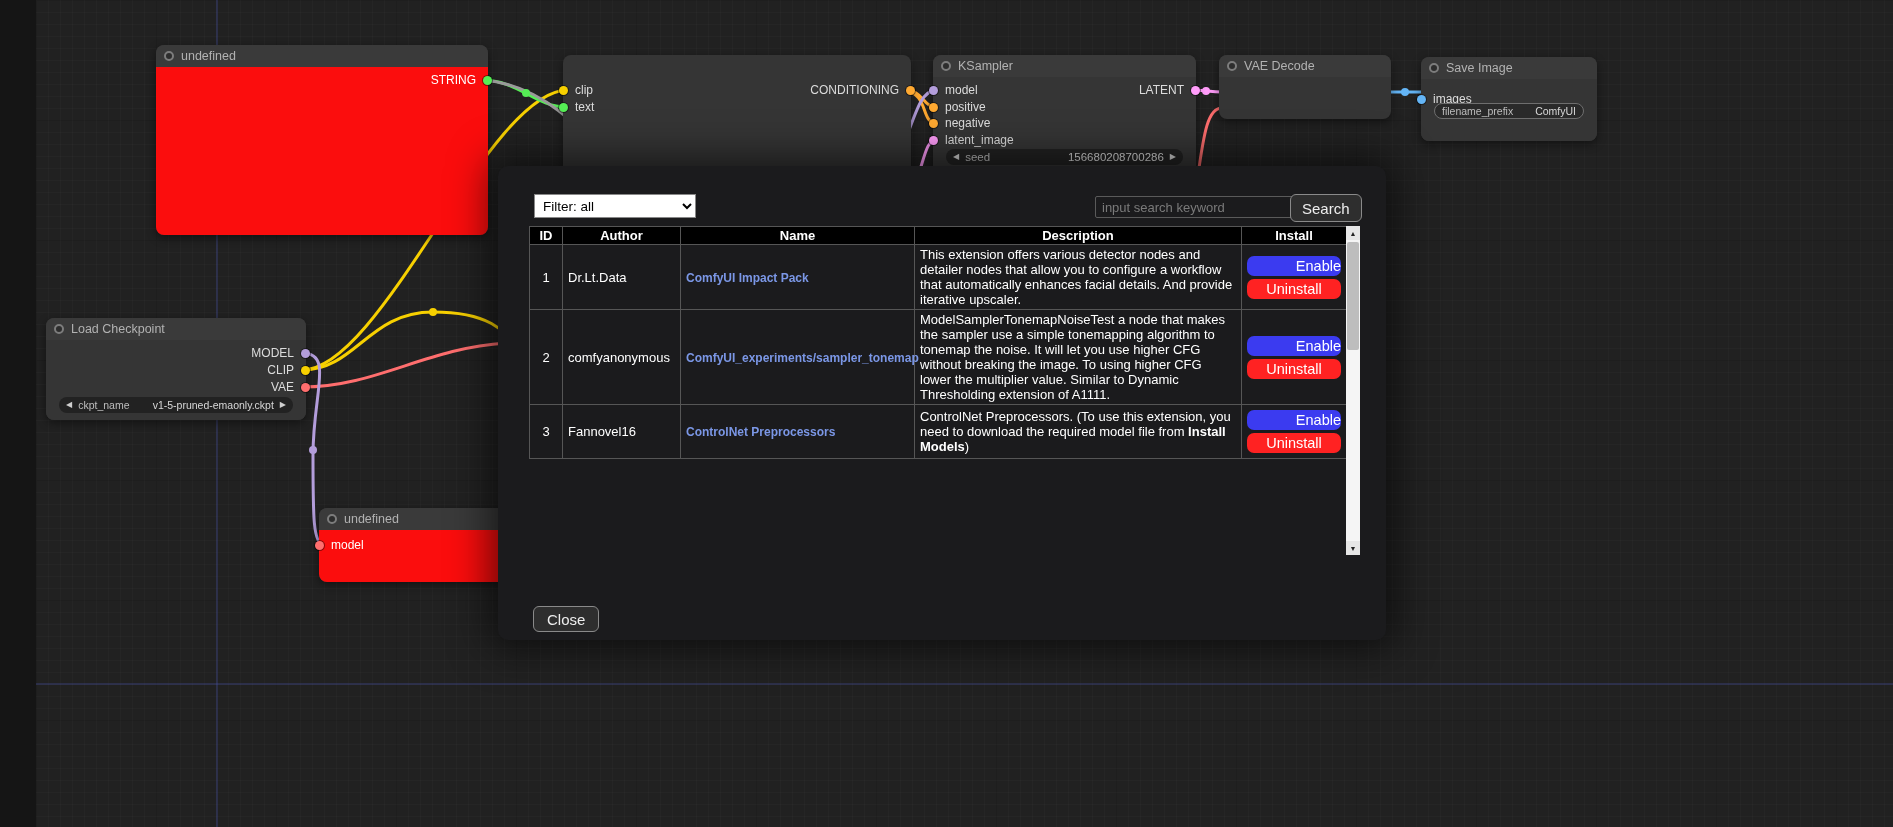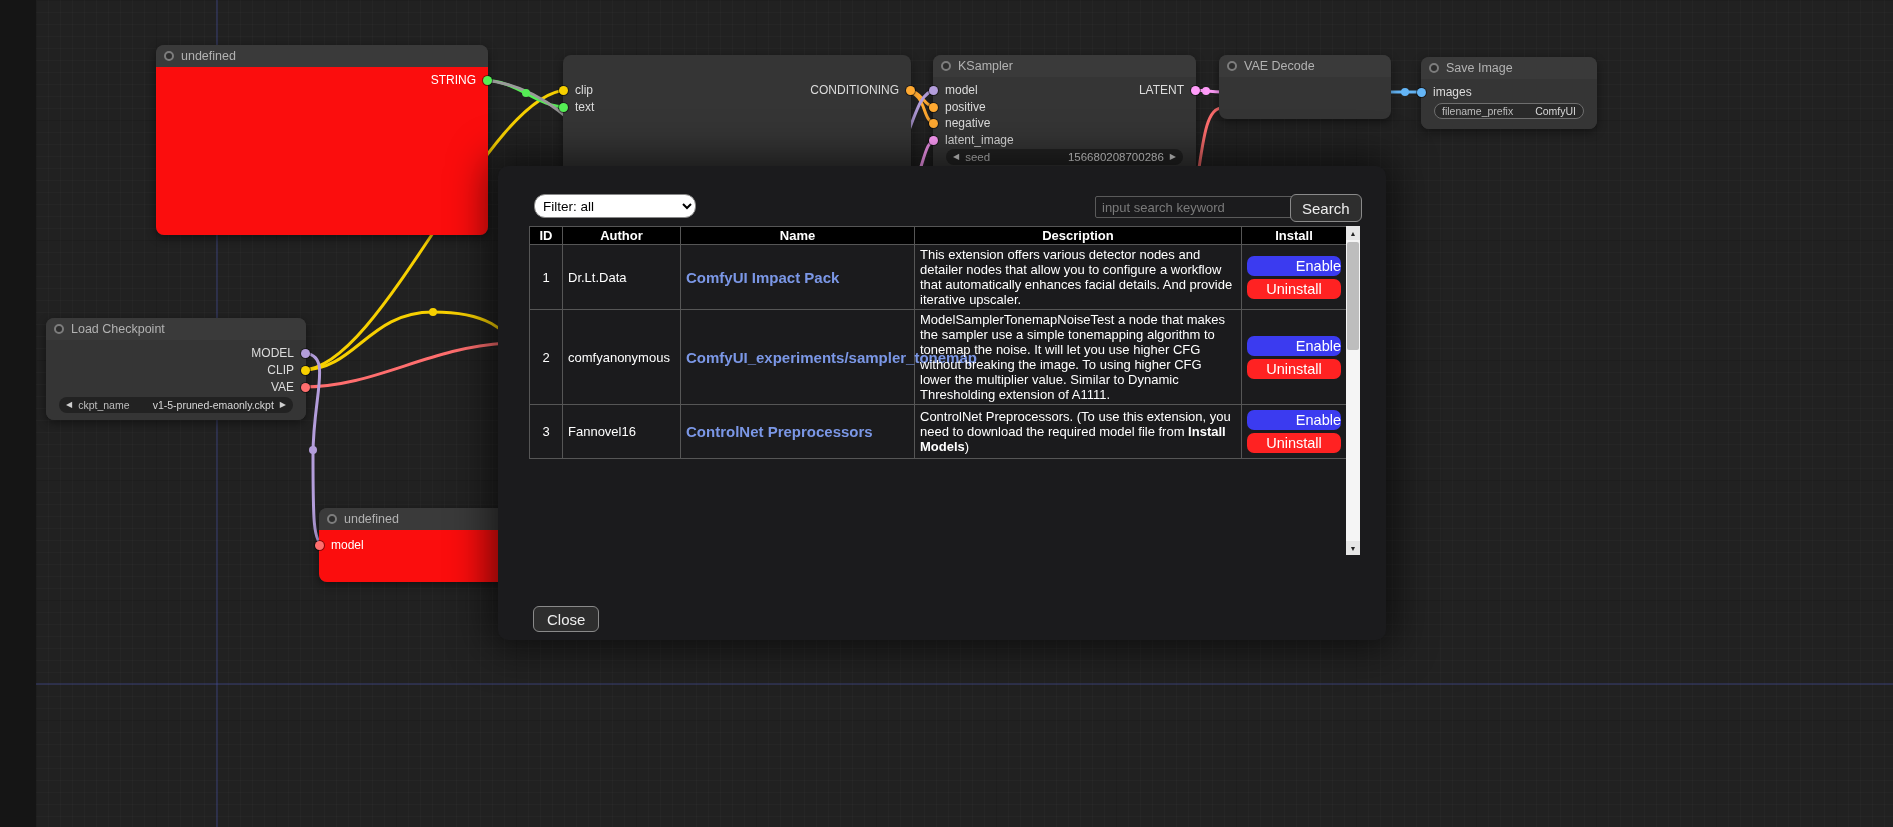--- a/index.html
+++ b/index.html
@@ -45,33 +45,33 @@
   .p-cond{background:var(--c-conditioning);} .p-latent{background:var(--c-latent);} .p-image{background:var(--c-image);}
   .p-string{background:var(--c-string);}
   .widget{position:absolute;left:13px;right:13px;height:16px;border-radius:9px;background:#222222;display:flex;align-items:center;padding:0 7px;font-size:11.5px;color:#c5c5c5;gap:6px;box-sizing:border-box;}
   .widget .arrow{font-size:8px;color:#cfcfcf;line-height:1;cursor:pointer;}
   .widget .wlabel{color:#bdbdbd;}
   .widget .wvalue{margin-left:auto;color:#d8d8d8;}
   .widget.bordered{background:#2a2a2a;border:1px solid #6e6e6e;}
 
   
   .modal{position:absolute;left:462px;top:166px;width:888px;height:474px;background:#1b1b1d;border-radius:10px;z-index:10;box-shadow:0 0 40px 8px rgba(0,0,0,0.6);}
-  .filter-select{position:absolute;left:36px;top:28px;width:162px;height:24px;font-size:13.5px;font-family:"Liberation Sans",sans-serif;border-radius:11px;border:1px solid #888;background:#ffffff;color:#000;padding:0 4px;}
+  .filter-select{position:absolute;left:36px;top:28px;width:162px;height:24px;font-size:13.5px;font-family:"Liberation Sans",sans-serif;border-radius:0;border:1px solid #888;background:#ffffff;color:#000;padding:0 4px;}
   .search-input{position:absolute;left:597px;top:30px;width:186px;height:20px;background:#1b1b1d;border:1px solid #5a5a5a;color:#ddd;font-size:13px;padding:0 6px;border-radius:2px;font-family:"Liberation Sans",sans-serif;}
   .search-input::placeholder{color:#7a7a7a;}
   .btn-plain{color:#eee;background:#2e2e2e;border:1px solid #8a8a8a;border-radius:6px;font-size:15px;font-family:"Liberation Sans",sans-serif;cursor:pointer;}
   .search-btn{position:absolute;left:792px;top:28px;height:28px;padding:0 11px;}
   .close-btn{position:absolute;left:35px;top:440px;height:26px;padding:0 13px;}
 
   .table-wrap{position:absolute;left:31px;top:60px;width:831px;height:329px;}
   table.ext{border-collapse:collapse;width:817px;color:#fff;table-layout:fixed;}
   table.ext th{background:#000;border:1px solid #565656;font-weight:bold;padding:1px 4px;font-size:13px;text-align:center;}
   table.ext td{border:1px solid #565656;padding:2px 5px;vertical-align:middle;font-size:13px;}
   td.c-id{text-align:center;}
-  a.ext-link{color:var(--c-link);font-weight:bold;text-decoration:none;font-size:15px;}
+  a.ext-link{color:var(--c-link);font-weight:bold;text-decoration:none;font-size:12px;}
   td.c-desc{font-size:12.5px;line-height:15px;padding:2px 4px;}
   .btn-install{display:block;width:94px;margin:3px auto;padding:2px 0;border-radius:7px;border:none;color:#fff;font-size:14.5px;text-align:center;cursor:pointer;font-family:"Liberation Sans",sans-serif;}
   .btn-enable{background:var(--c-enable);text-align:right;}
   .btn-uninstall{background:var(--c-uninstall);}
 
   .scrollbar{position:absolute;right:0;top:0;width:14px;height:329px;background:#f5f5f5;}
   .sb-arrow{position:absolute;left:0;width:14px;height:14px;display:flex;align-items:center;justify-content:center;font-size:7px;color:#222;background:#e6e6e6;cursor:pointer;}
   .sb-up{top:0;} .sb-down{bottom:0;}
   .sb-thumb{position:absolute;left:1px;top:16px;width:12px;height:108px;background:#bdbdbd;border-radius:2px;cursor:pointer;}
 </style>
@@ -169,27 +169,27 @@
     </div>
   </div>
 
   <div class="node" style="left:1183px;top:55px;width:172px;height:64px">
     <div class="node-header">
       <span class="collapse-dot"></span>
       <span class="node-title">VAE Decode</span>
     </div>
   </div>
 
-  <div class="node" style="left:1385px;top:57px;width:176px;height:72px">
+  <div class="node" style="left:1385px;top:57px;width:176px;height:84px">
     <div class="node-header">
       <span class="collapse-dot"></span>
       <span class="node-title">Save Image</span>
     </div>
     <div class="node-body">
-      <div class="slot in" style="top:5px">
+      <div class="slot in" style="top:12px">
         <span class="port p-image"></span>
         <span class="slot-label">images</span>
       </div>
       <div class="widget bordered" style="top:24px;font-size:10.5px">
         <span class="wlabel">filename_prefix</span>
         <span class="wvalue">ComfyUI</span>
       </div>
     </div>
   </div>
 

